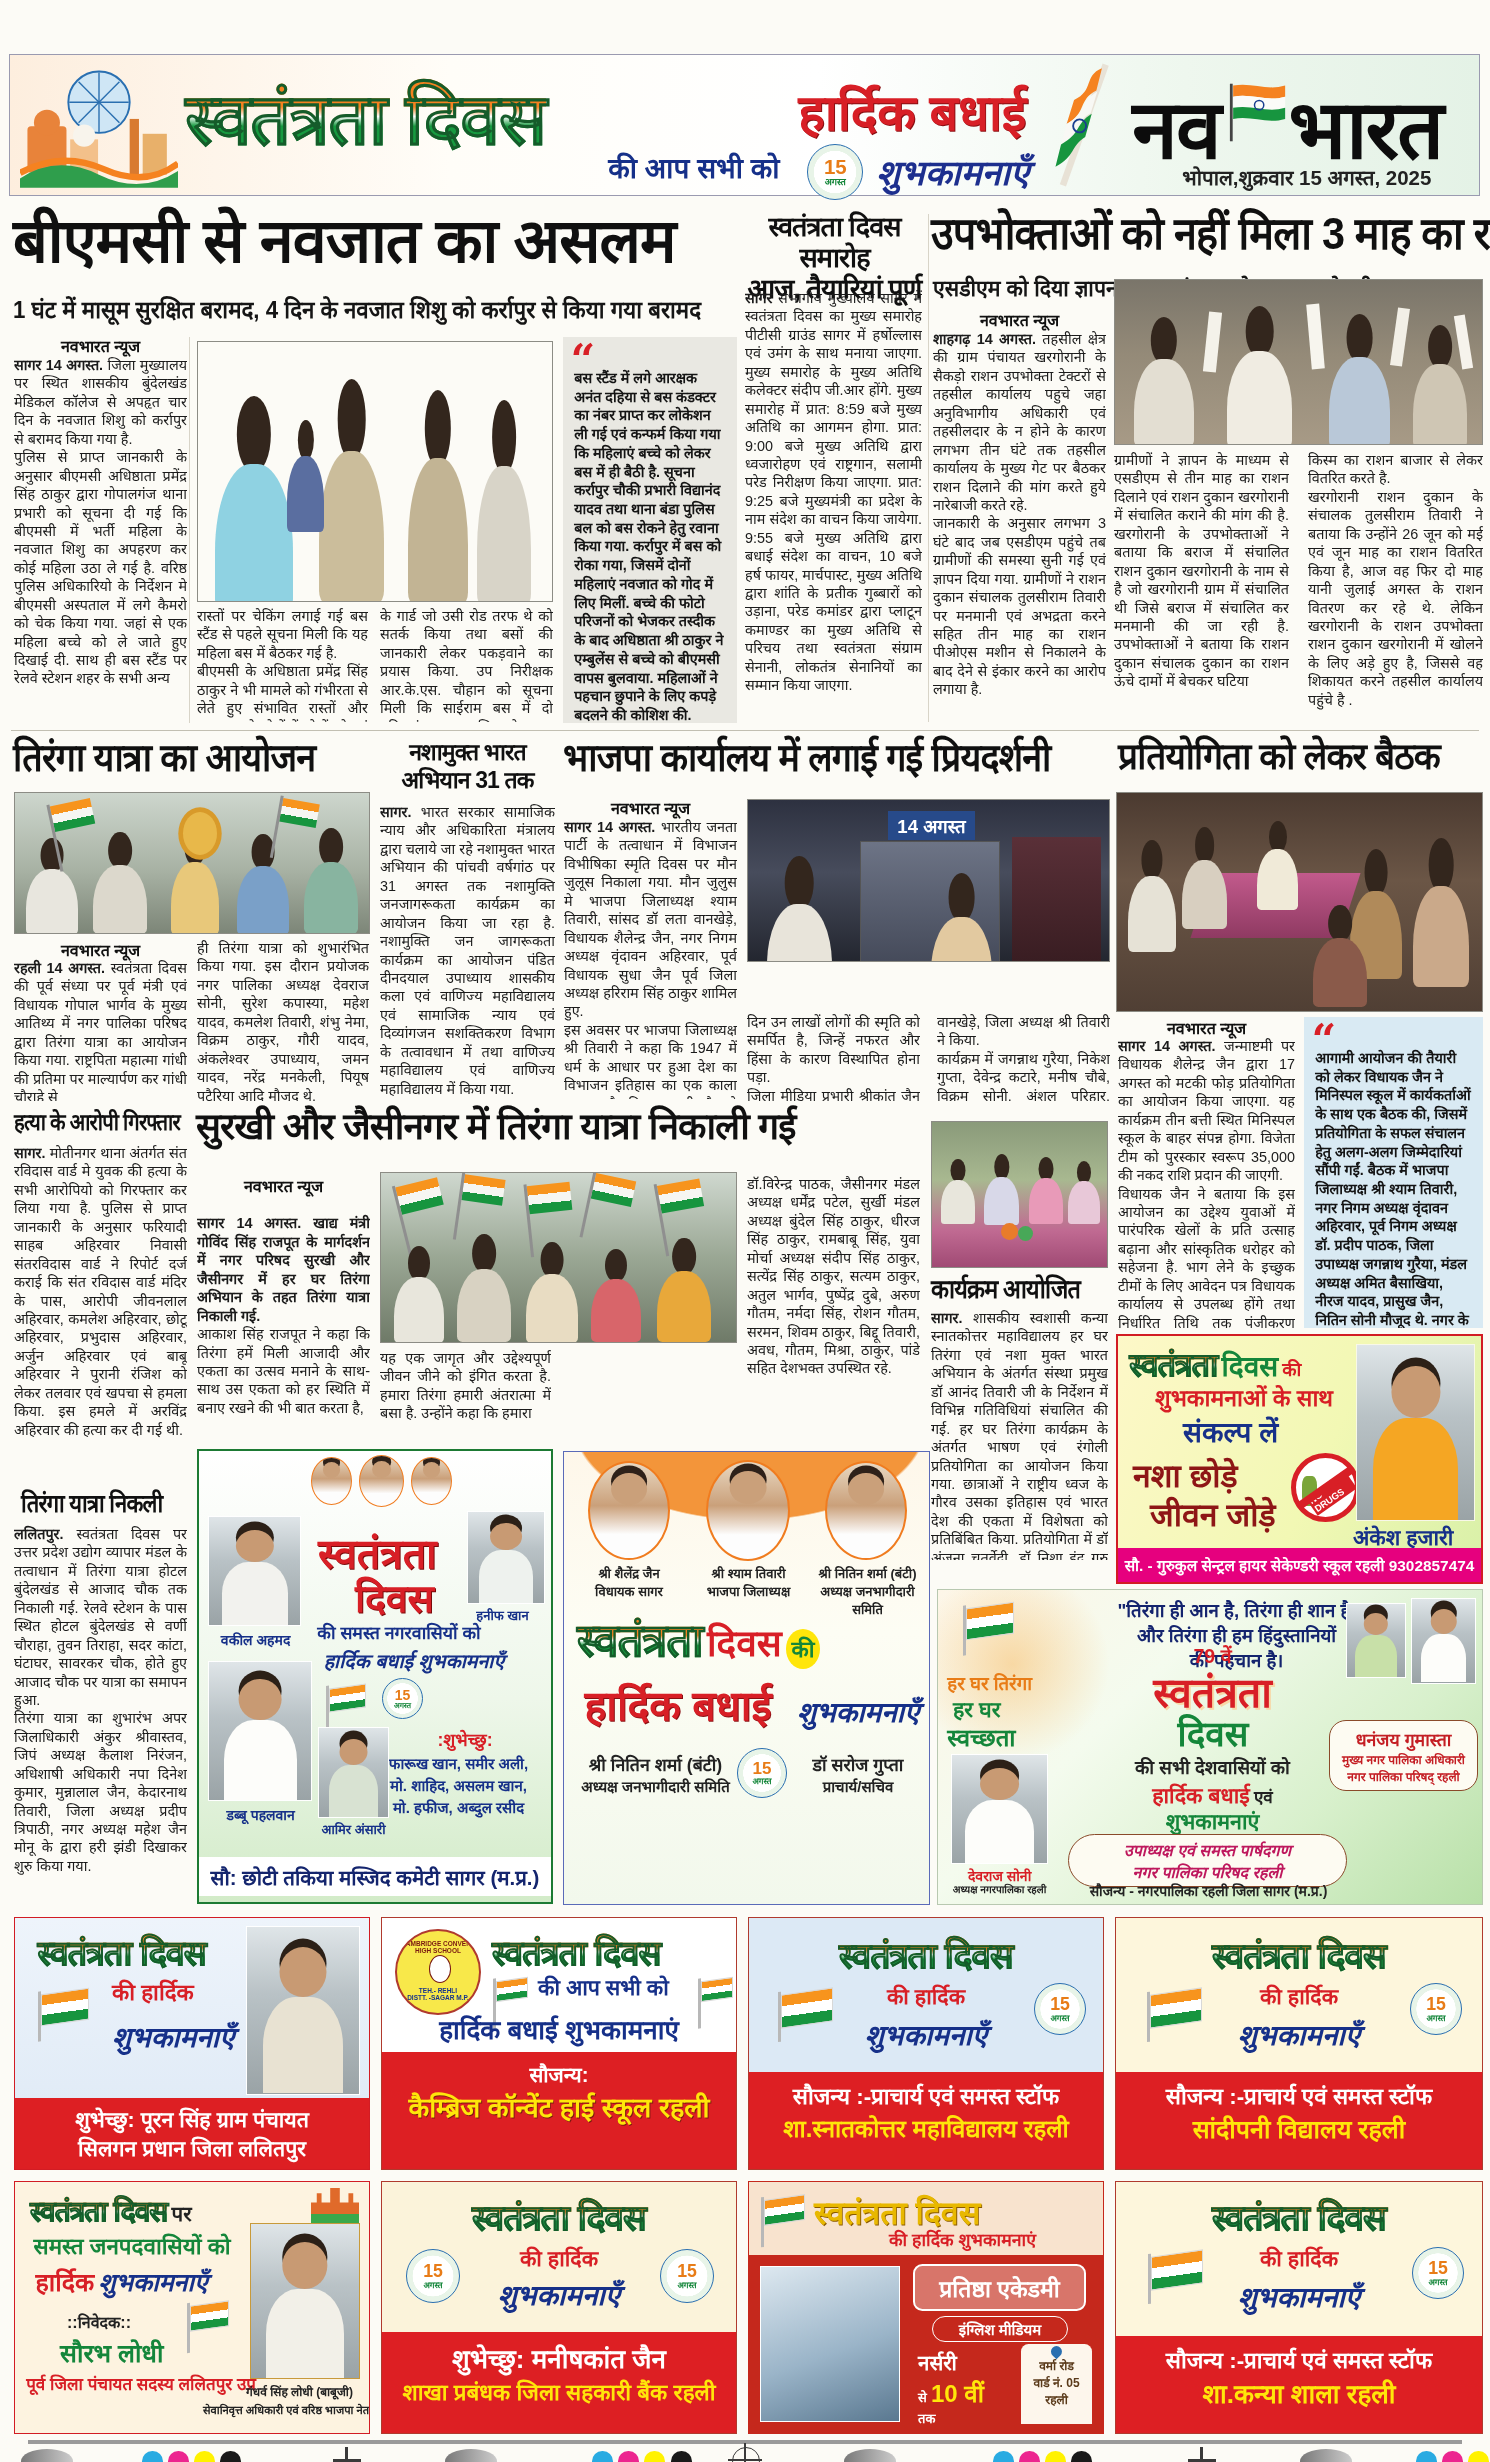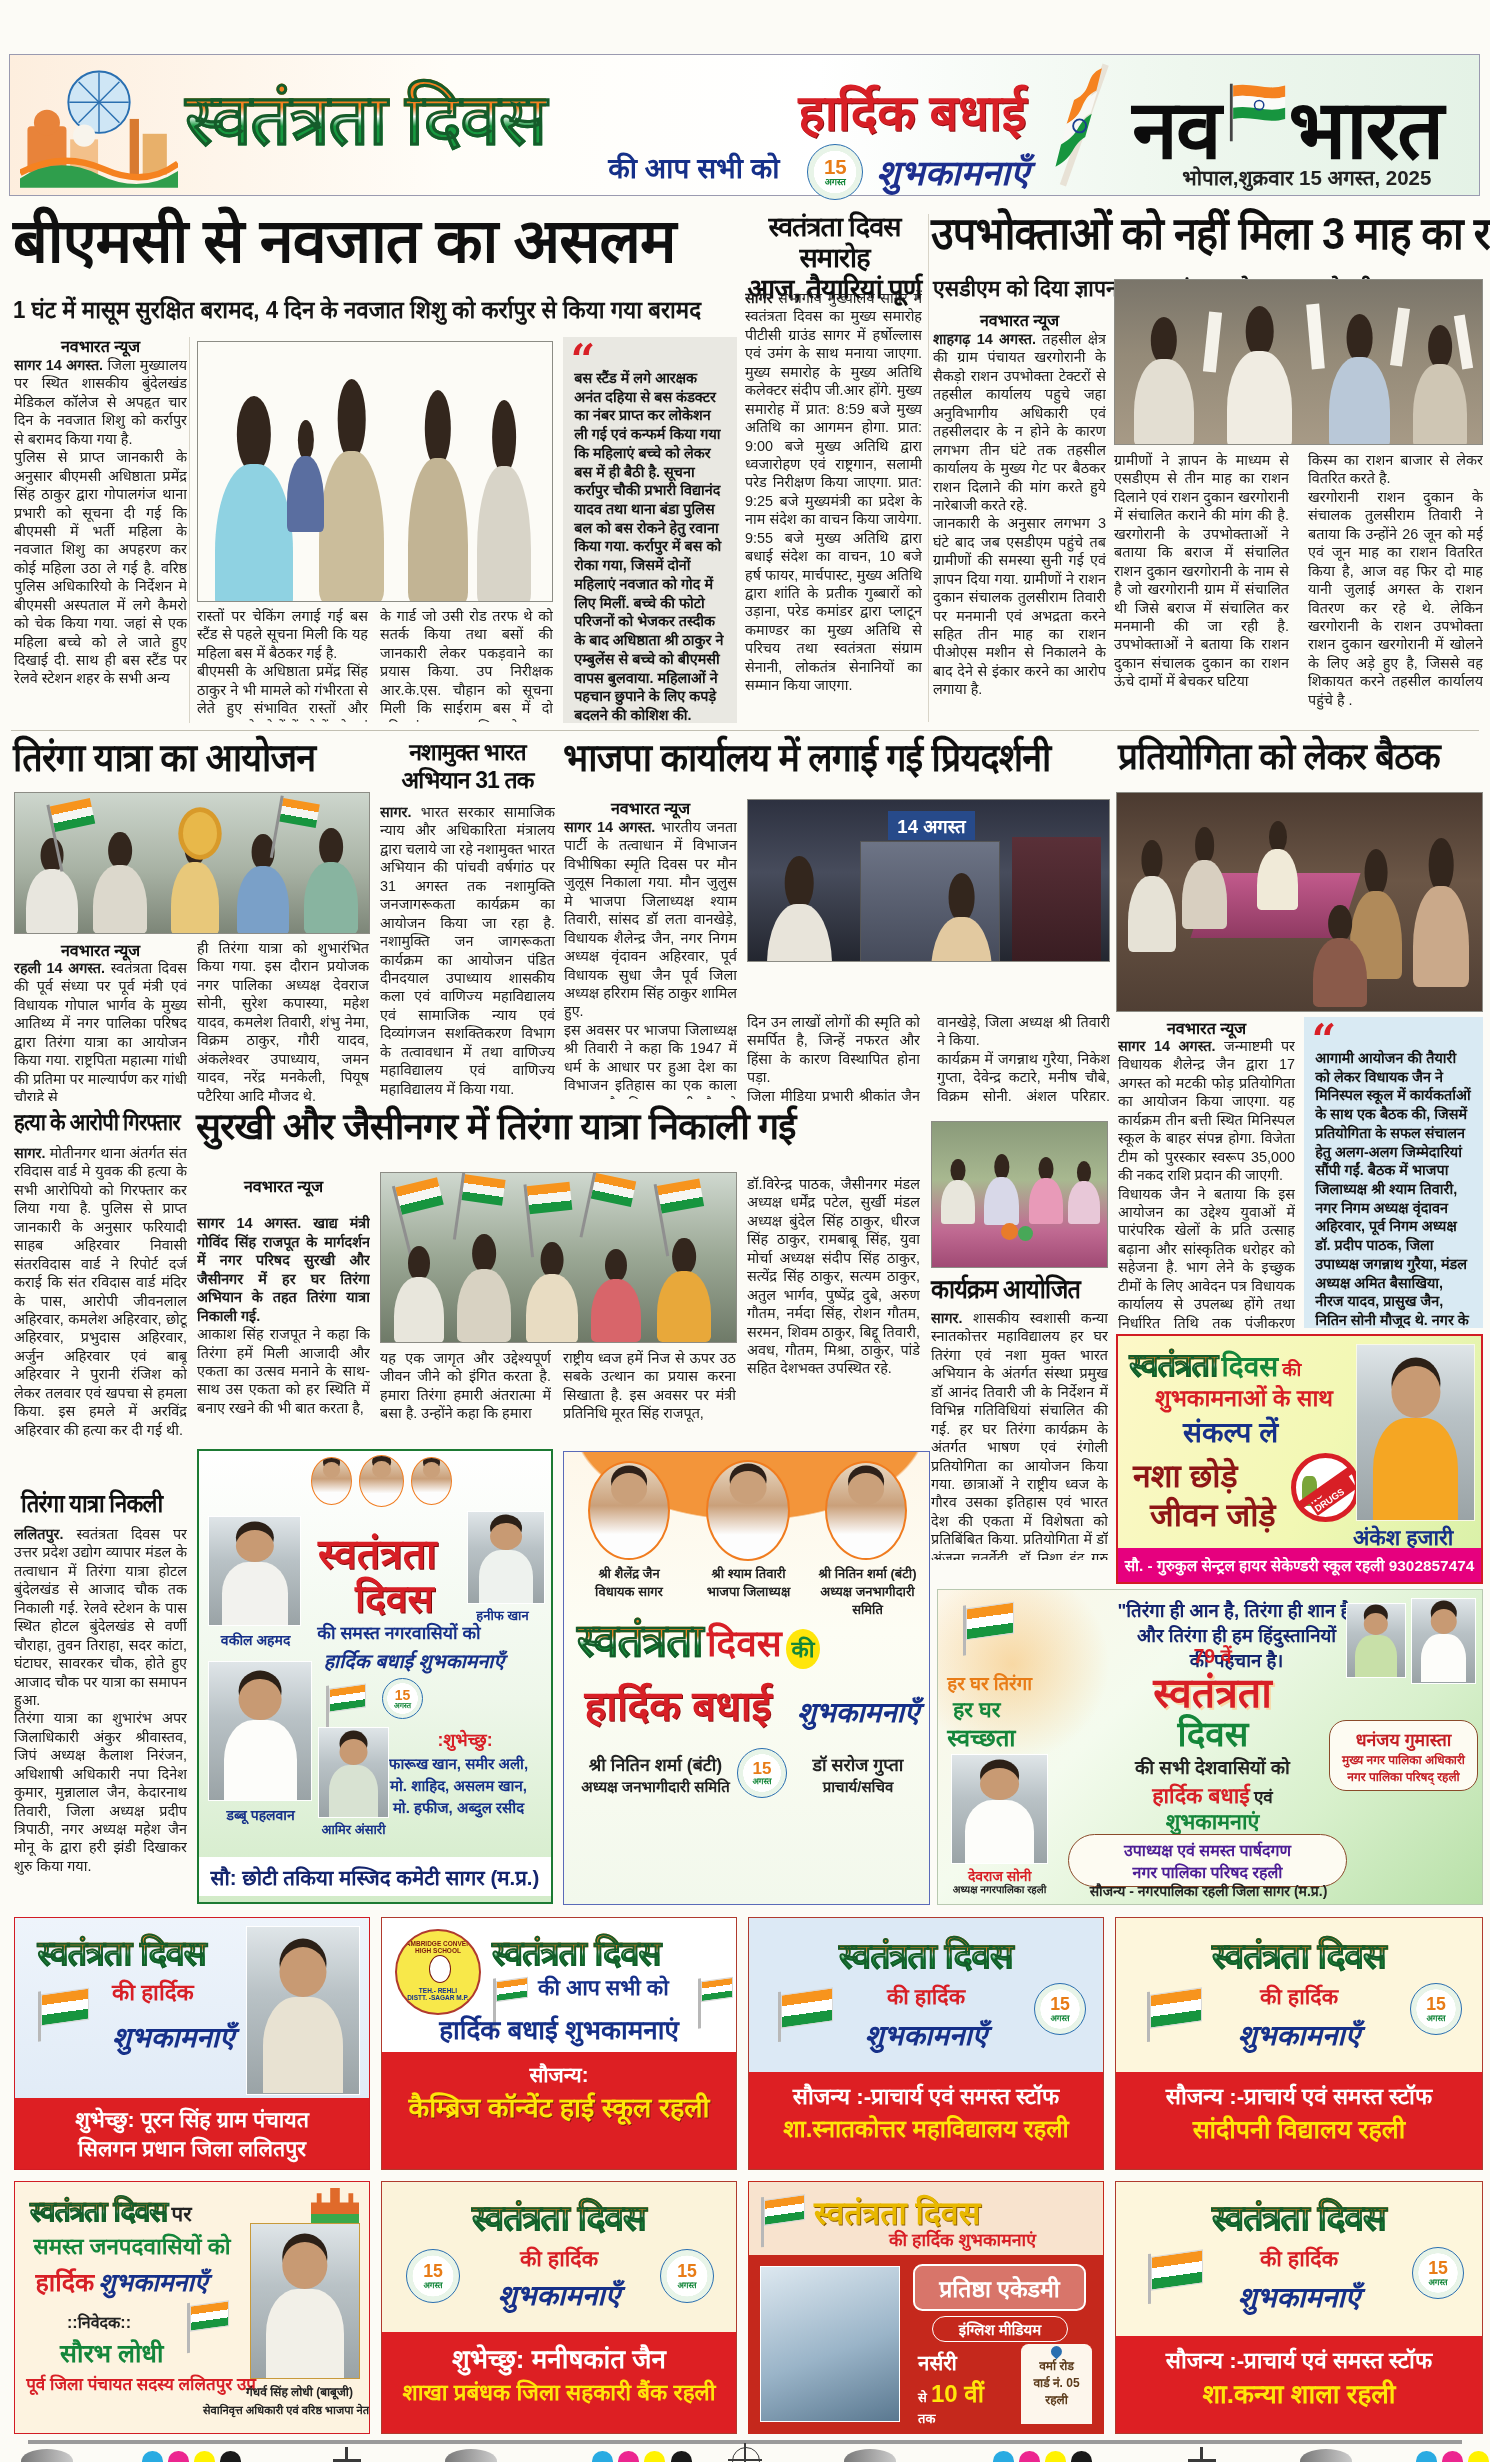--- a/index.html
+++ b/index.html
@@ -242,21 +242,20 @@
     <i class="fl" style="left:147px;top:11.2px;width:43px;height:28px;transform:rotate(-6deg)"></i>
     <i class="fl" style="left:212px;top:3.7px;width:41px;height:26px;transform:rotate(12deg)"></i>
     <i class="fl" style="left:278px;top:9.3px;width:43px;height:28px;transform:rotate(-10deg)"></i>
     <i class="pn" style="left:13px;top:73px;width:50px;height:97px;--c:#e8e6dc"></i>
     <i class="pn" style="left:76px;top:61px;width:54px;height:108px;--c:#d8d2c2"></i>
     <i class="pn" style="left:145px;top:69px;width:52px;height:101px;--c:#e8dcc2"></i>
     <i class="pn" style="left:210px;top:76px;width:50px;height:93px;--c:#d8656a"></i>
     <i class="pn" style="left:276px;top:65px;width:54px;height:104px;--c:#e8a83a"></i>
   </div>
   <div class="abs col" style="left:380px;top:1349px;width:171px;height:95px">यह एक जागृत और उद्देश्यपूर्ण जीवन जीने को इंगित करता है. हमारा तिरंगा हमारी अंतरात्मा में बसा है. उन्होंने कहा कि हमारा</div>
-  <div class="abs col" style="left:563px;top:1349px;width:173px;height:95px">राष्ट्रीय ध्वज हमें निज से ऊपर उठ सबके उत्थान का प्रयास करना सिखाता है. इस अवसर पर मंत्री प्रतिनिधि मूरत सिंह राजपूत,</div>
   <div class="abs col" style="left:747px;top:1175px;width:173px;height:263px">डॉ.विरेन्द्र पाठक, जैसीनगर मंडल अध्यक्ष धर्मेंद्र पटेल, सुर्खी मंडल अध्यक्ष बुंदेल सिंह ठाकुर, धीरज सिंह ठाकुर, रामबाबू सिंह, युवा मोर्चा अध्यक्ष संदीप सिंह ठाकुर, सत्येंद्र सिंह ठाकुर, सत्यम ठाकुर, अतुल भार्गव, पुष्पेंद्र दुबे, अरुण गौतम, नर्मदा सिंह, रोशन गौतम, सरमन, शिवम ठाकुर, बिद्दू तिवारी, अवध, गौतम, मिश्रा, ठाकुर, पांडे सहित देशभक्त उपस्थित रहे.</div>
 
   <div class="photo" style="left:931px;top:1121px;width:177px;height:147px;background:linear-gradient(180deg,#8a9a7a 0%,#a8b890 40%,#c06a92 75%,#a04a74 100%)">
     <i class="pn" style="left:9.3px;top:37px;width:34px;height:65px;--c:#e8e6dc"></i>
     <i class="pn" style="left:52px;top:32px;width:35px;height:71px;--c:#d8d8e8"></i>
     <i class="pn" style="left:97px;top:35px;width:34px;height:67px;--c:#e89ab8"></i>
     <i class="pn" style="left:136px;top:39px;width:32px;height:63px;--c:#e8c8d8"></i>
     <i class="abs" style="left:69px;top:101px;width:17px;height:17px;border-radius:50%;background:#e87c2a"></i>
     <i class="abs" style="left:86px;top:104px;width:15px;height:15px;border-radius:50%;background:#48a858"></i>
   </div>
@@ -360,21 +359,21 @@
     <div class="cap dark" style="left:0px;top:292px;width:123px;font-size:10.2px">अध्यक्ष नगरपालिका रहली</div>
     <div class="abs red center" style="left:237px;top:52px;width:75px;font-size:19.6px;font-weight:900">79 वें</div>
     <div class="abs red center" style="left:158px;top:73px;width:233px;font-size:41px;font-weight:900;text-shadow:1.9px 1.9px 0 #f8d8a8">स्वतंत्रता</div>
     <div class="abs green center" style="left:177px;top:119px;width:196px;font-size:35px;font-weight:900">दिवस</div>
     <div class="abs dark center" style="left:158px;top:164px;width:233px;font-size:18.6px;font-weight:900">की सभी देशवासियों को</div>
     <div class="abs center" style="left:149px;top:190px;width:251px;white-space:nowrap">
       <span class="red" style="font-size:21.4px;font-weight:900">हार्दिक बधाई</span>
       <span class="dark" style="font-size:17px;font-weight:800">एवं</span>
     </div>
     <div class="abs green center" style="left:172px;top:216px;width:205px;font-size:21.4px;font-weight:900">शुभकामनाएं</div>
-    <div class="abs center" style="left:130px;top:244px;width:279px;border:1.9px solid #8a4a2a;border-radius:28px;background:#fdfbf2;padding:3.7px 5.6px;color:#4c1d95;font-weight:900;">
+    <div class="abs center" style="left:130px;top:244px;width:279px;border:1.9px solid #8a4a2a;border-radius:28px;background:#fdfbf2;padding:3.7px 5.6px;color:#be185d;font-weight:900;font-style:italic">
       <div style="font-size:16px">उपाध्यक्ष एवं समस्त पार्षदगण</div>
       <div style="font-size:16px">नगर पालिका परिषद रहली</div>
     </div>
     <div class="abs dark center" style="left:140px;top:291px;width:261px;font-weight:800;font-size:14px;white-space:nowrap">
       <span>सौजन्य -</span> <span>नगरपालिका रहली जिला सागर (म.प्र.)</span>
     </div>
     <div class="rectpic" style="left:408px;top:13px;width:60px;height:75px;--c:#c8e0a8"></div>
     <div class="rectpic" style="left:473px;top:7.5px;width:65px;height:86px;--c:#fdfdfa"></div>
     <div class="abs center" style="left:391px;top:130px;width:149px;border:1.9px solid #8a4a2a;border-radius:17px;background:#fdfbf2;padding:5.6px 3.7px;color:#c41e24;font-weight:900">
       <div style="font-size:17.7px">धनंजय गुमास्ता</div>

